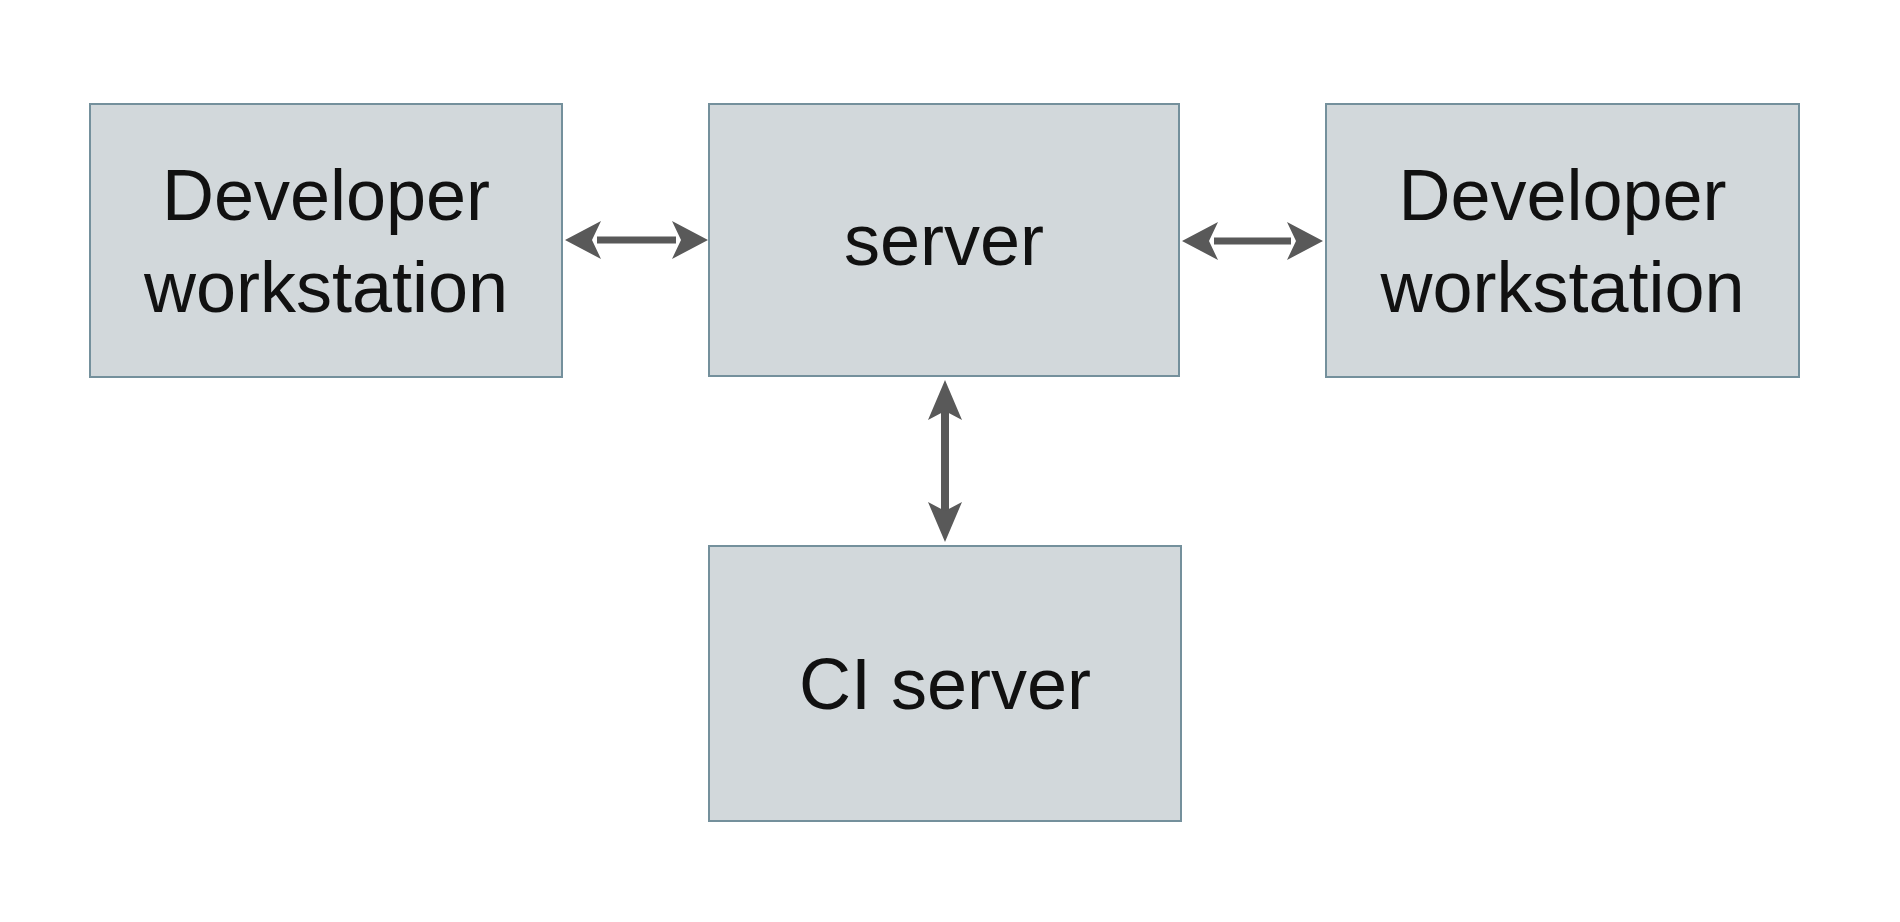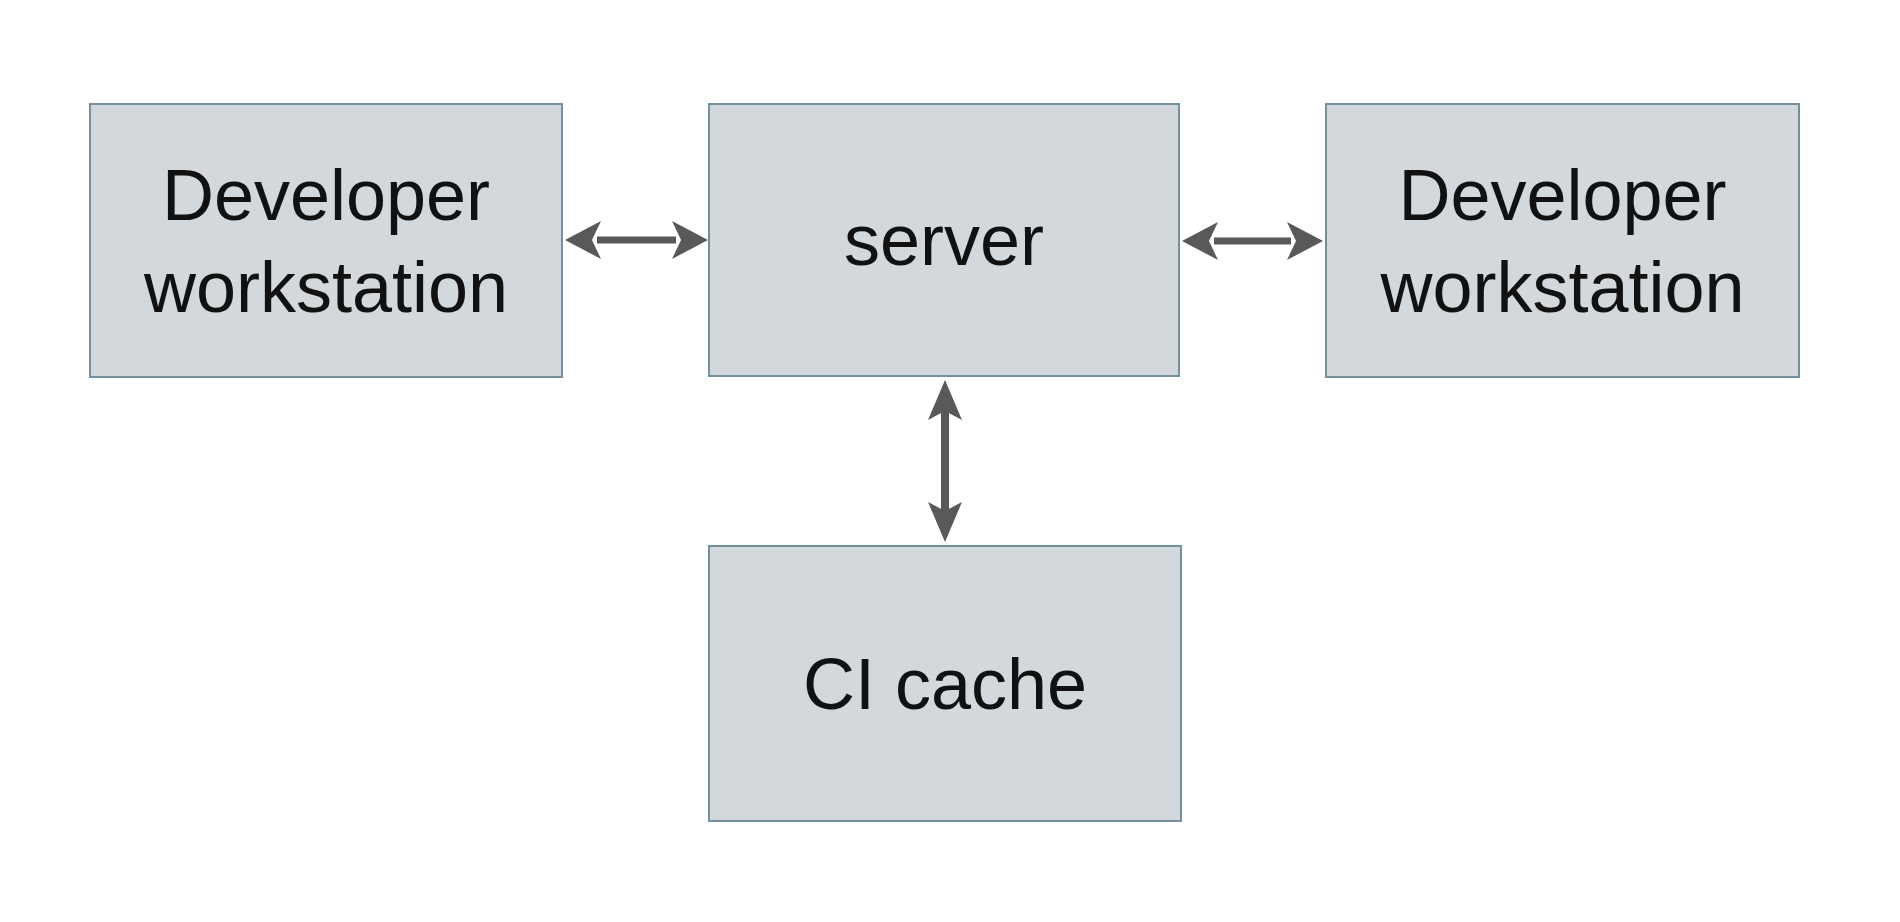--- a/index.html
+++ b/index.html
@@ -57,21 +57,21 @@
 
   <div class="node" style="left:1325px;top:103px;width:475px;height:275px;">
     <div class="label">
       <span>Developer</span>
       <span>workstation</span>
     </div>
   </div>
 
   <div class="node" style="left:708px;top:545px;width:474px;height:277px;">
     <div class="label">
-      <span>CI cache</span>
+      <span>CI server</span>
     </div>
   </div>
 
   <svg class="arrow" style="left:561px;top:203px;" width="151" height="74" viewBox="0 0 151 74">
     <rect x="36" y="33.5" width="79" height="7"></rect>
     <polygon points="4,37 40,18 31,37 40,56"></polygon>
     <polygon points="147,37 111,18 120,37 111,56"></polygon>
   </svg>
 
   <svg class="arrow" style="left:1180px;top:204px;" width="145" height="74" viewBox="0 0 145 74">

